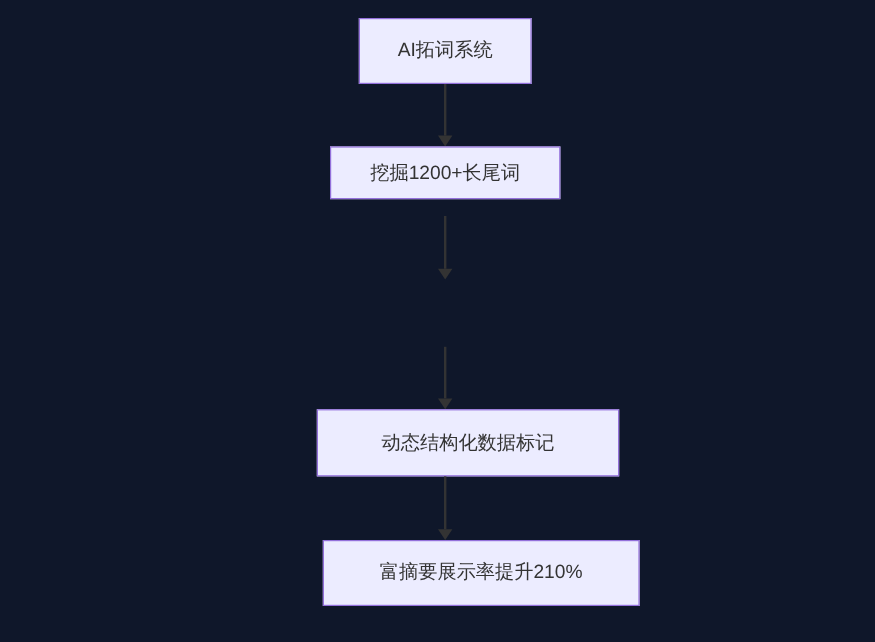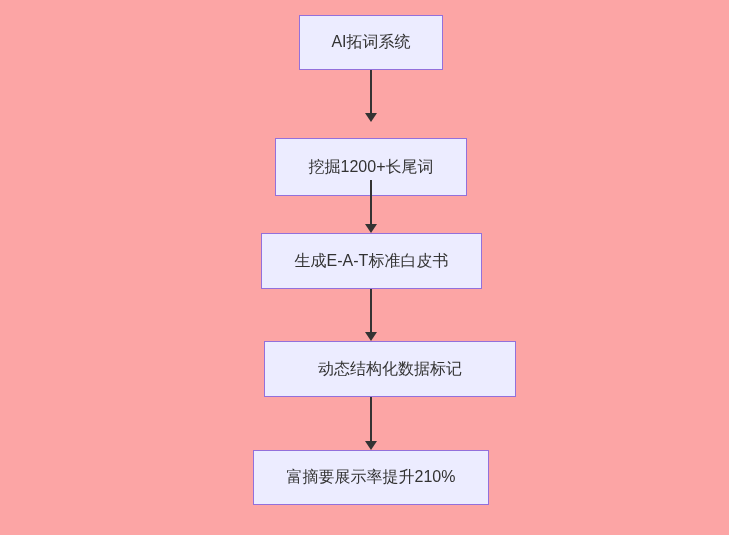--- a/index.html
+++ b/index.html
@@ -5,41 +5,41 @@
   html, body {
     margin: 0;
     padding: 0;
     background: #fafafa;
     font-family: "Liberation Sans", "DejaVu Sans", sans-serif;
   }
   .canvas {
     position: relative;
     width: 729px;
     height: 535px;
-    background: #fca5a5;
+    background: #0f172a;
     overflow: hidden;
   }
   .flow-node {
     position: absolute;
     box-sizing: border-box;
     background: #ECECFF;
     border: 1px solid #9370DB;
     color: #333333;
     font-size: 16px;
     display: flex;
     align-items: center;
     justify-content: center;
     text-align: center;
     white-space: nowrap;
   }
   .n1 { left: 299px; top: 15px;  width: 144px; height: 55px; }
-  .n2 { left: 275px; top: 122px; width: 192px; height: 58px; margin-top: 16px; }
+  .n2 { left: 275px; top: 122px; width: 192px; height: 44px; }
   .n3 { left: 261px; top: 233px; width: 221px; height: 56px; }
   .n4 { left: 264px; top: 341px; width: 252px; height: 56px; }
-  .n5 { left: 253px; top: 450px; width: 236px; height: 55px; text-align: right; }
+  .n5 { left: 269px; top: 450px; width: 264px; height: 55px; text-align: right; }
 
   .arrow { position: absolute; left: 0; top: 0; }
   .arrow .line {
     position: absolute;
     width: 2px;
     background: #333333;
     left: 370px;
   }
   .arrow .head {
     position: absolute;
@@ -75,23 +75,20 @@
 
   <div class="flow-node n2">
     <span>挖掘1200+长尾词</span>
   </div>
 
   <div class="arrow a2">
     <div class="line"></div>
     <div class="head"></div>
   </div>
 
-  <div class="flow-node n3">
-    <span>生成E-A-T标准白皮书</span>
-  </div>
 
   <div class="arrow a3">
     <div class="line"></div>
     <div class="head"></div>
   </div>
 
   <div class="flow-node n4">
     <span>动态结构化数据标记</span>
   </div>
 

